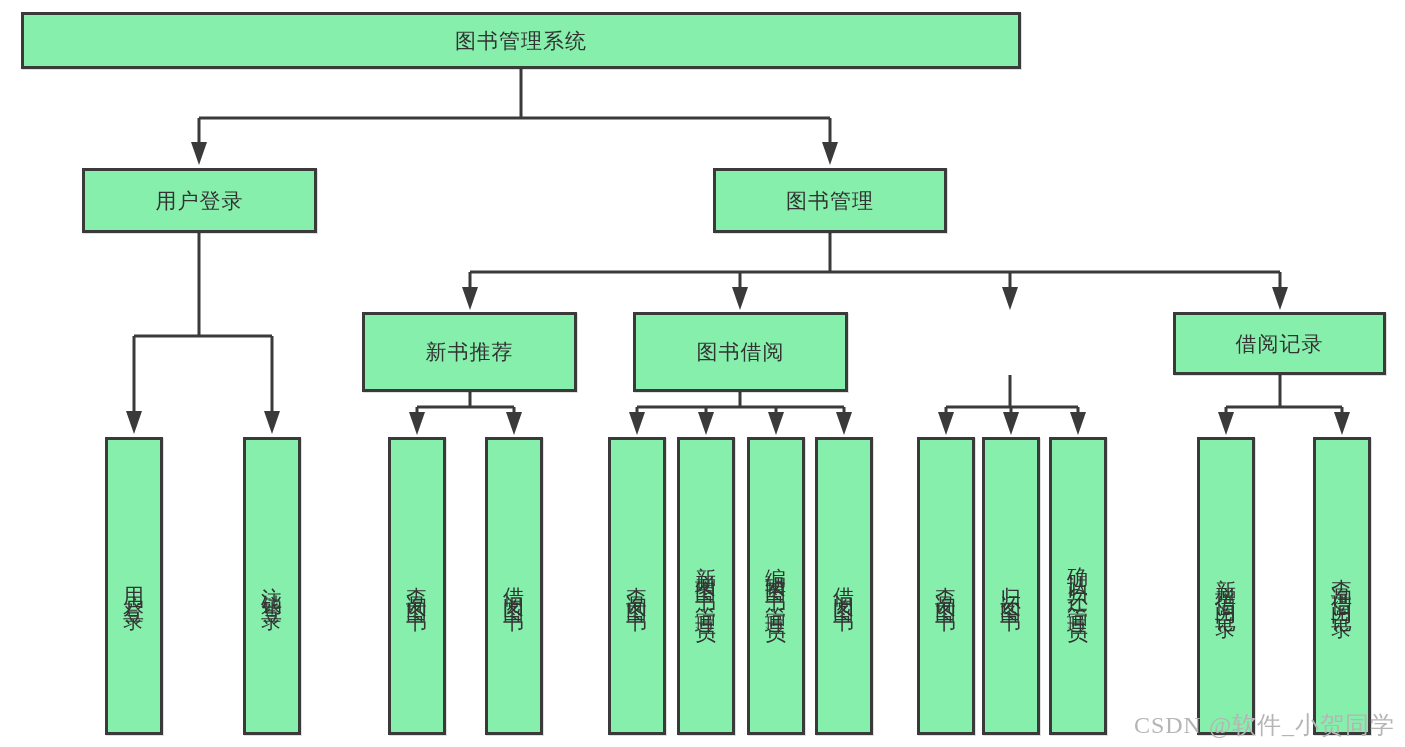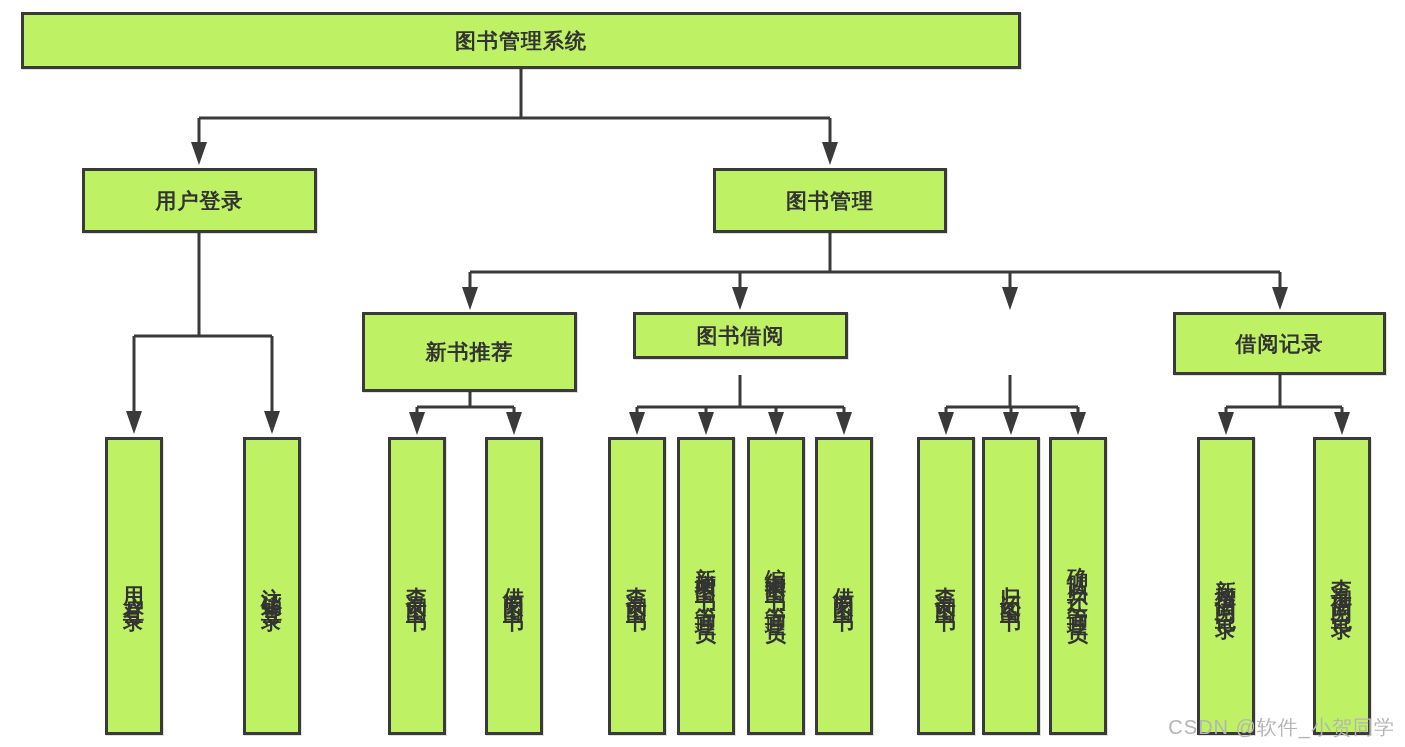--- a/index.html
+++ b/index.html
@@ -32,48 +32,48 @@
     fill: none;
   }
   .connectors polygon {
     fill: var(--line);
     stroke: none;
   }
   .node {
     position: absolute;
     box-sizing: border-box;
     border: 3px solid var(--line);
-    background: #bef264;
+    background: #86efac;
     color: var(--text);
     display: flex;
     align-items: center;
     justify-content: center;
     font-size: 21px;
     letter-spacing: 1px;
     box-shadow: 1px 1px 0 rgba(0,0,0,0.12);
-    font-weight: bold;
   }
   .leaf {
     writing-mode: vertical-rl;
     text-orientation: mixed;
     letter-spacing: 8px;
     font-size: 21px;
     line-height: 1;
     top: 437px;
     width: 58px;
     height: 298px;
   }
   .watermark {
     position: absolute;
     right: 10px;
     bottom: 6px;
-    font-size: 20px;
+    font-size: 24px;
     color: var(--watermark);
     letter-spacing: 1px;
     white-space: nowrap;
+    font-family: Liberation Serif, serif;
   }
 </style>
 </head>
 <body>
 
 <div class="canvas">
 
   <svg class="connectors" width="1405" height="747" viewBox="0 0 1405 747" aria-hidden="true">
     <path d="M521 69 V118
              M199 118 H830
@@ -130,21 +130,21 @@
       <polygon points="1334,412 1350,412 1342,435"></polygon>
     </g>
   </svg>
 
   <div class="node root" style="left:21px; top:12px; width:1000px; height:57px;">图书管理系统</div>
 
   <div class="node" style="left:82px; top:168px; width:235px; height:65px;">用户登录</div>
   <div class="node" style="left:713px; top:168px; width:234px; height:65px;text-align:right;">图书管理</div>
 
   <div class="node" style="left:362px; top:312px; width:215px; height:80px;">新书推荐</div>
-  <div class="node" style="left:633px; top:312px; width:215px; height:47px;">图书借阅</div>
+  <div class="node" style="left:633px; top:312px; width:215px; height:80px;">图书借阅</div>
   <div class="node" style="left:1173px; top:312px; width:213px; height:63px;">借阅记录</div>
 
   <div class="node leaf" style="left:105px;">用户登录</div>
   <div class="node leaf" style="left:243px;">注销登录</div>
 
   <div class="node leaf" style="left:388px;">查询图书</div>
   <div class="node leaf" style="left:485px;">借阅图书</div>
 
   <div class="node leaf" style="left:608px;">查询图书</div>
   <div class="node leaf" style="left:677px;">新增图书（管理员）</div>

